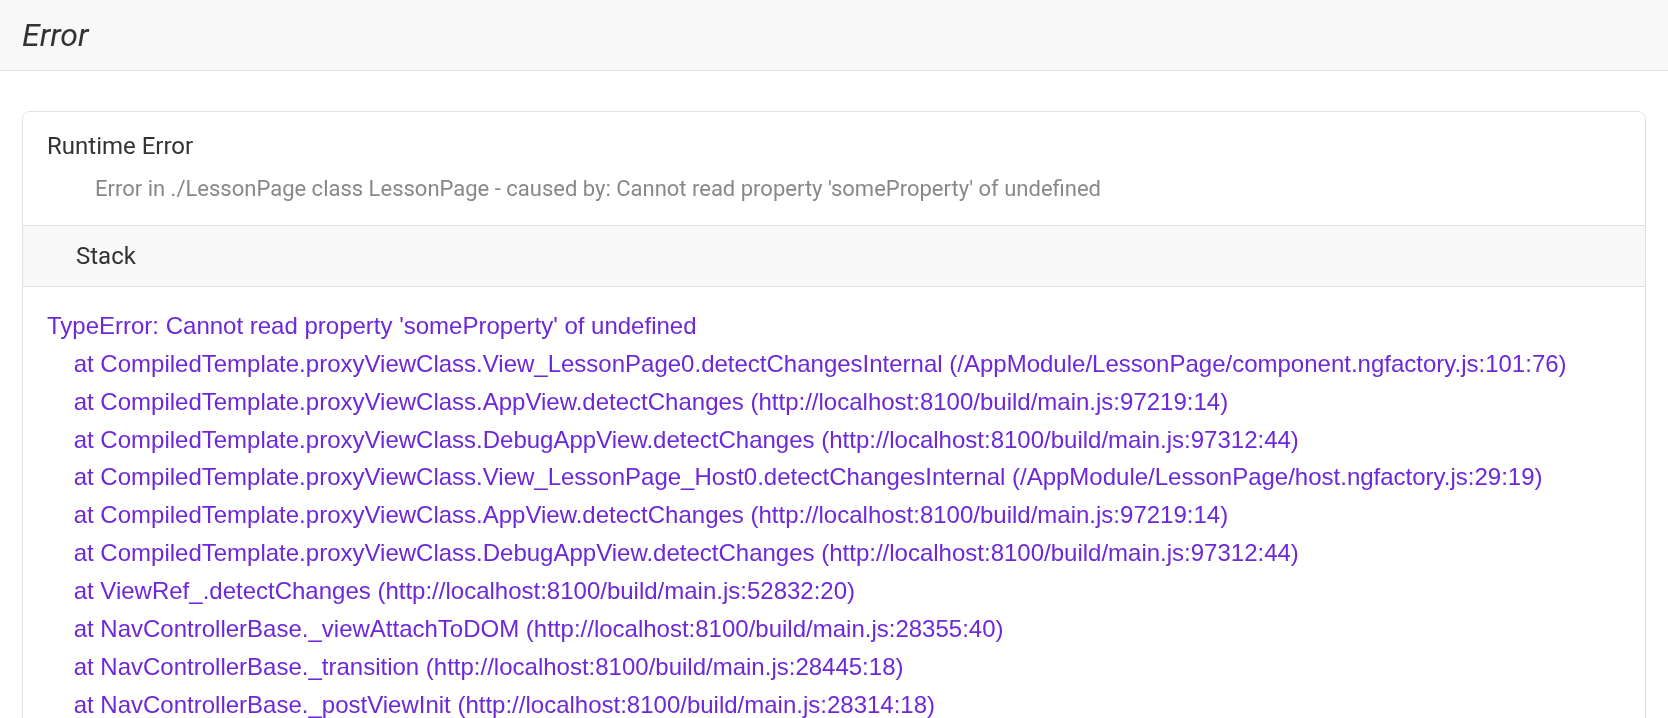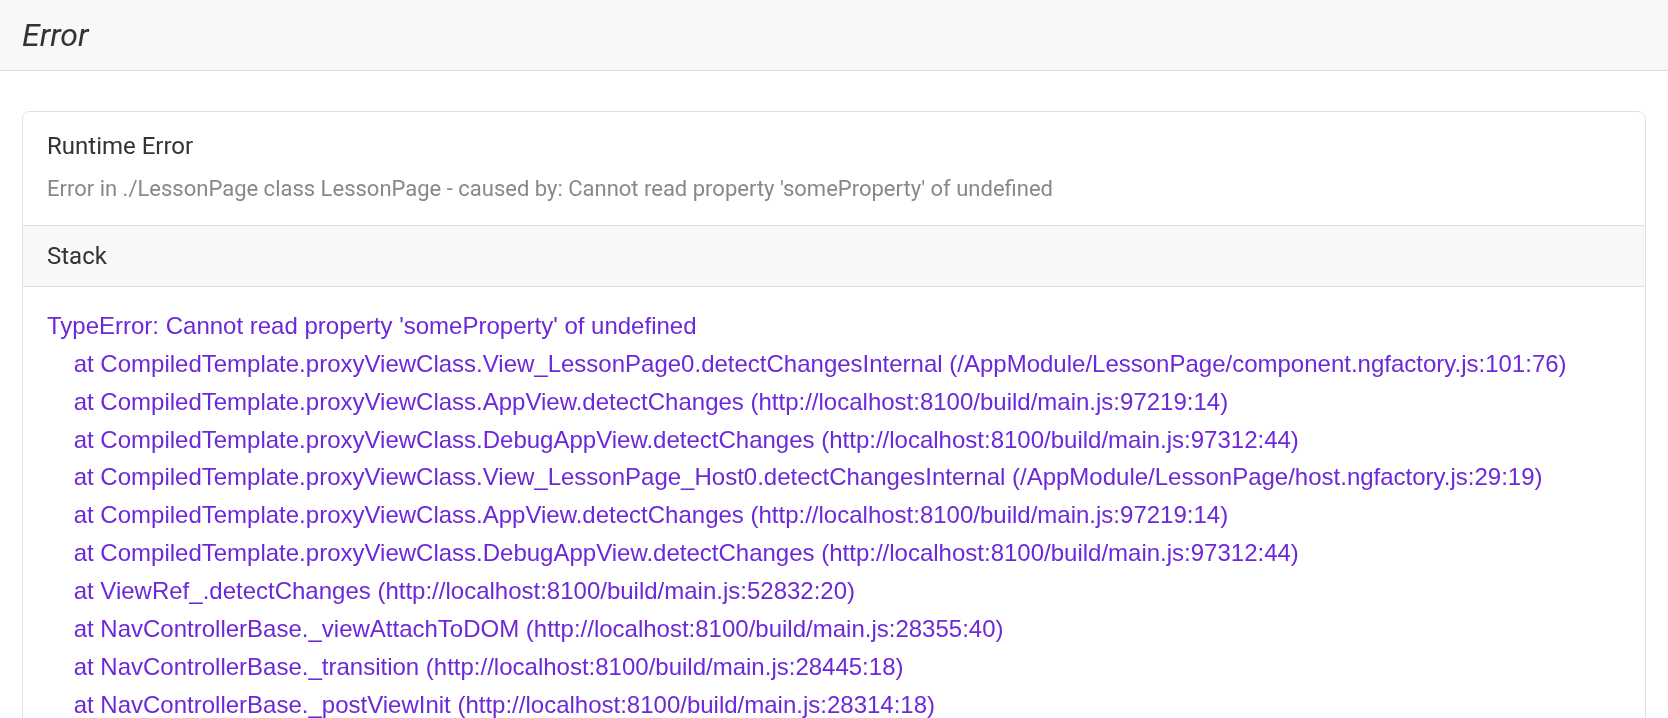--- a/index.html
+++ b/index.html
@@ -63,26 +63,28 @@
       font-weight: 400;
       color: #333;
       margin-bottom: 14px;
     }
     
     .error-message {
       font-size: 22px;
       font-weight: 400;
       color: #888;
       line-height: 1.4;
+      margin-left: 48px;
     }
     
     .stack-title {
       font-size: 24px;
       font-weight: 400;
       color: #333;
+      margin-left: 29px;
     }
     
     .stack-trace {
       font-family: Liberation Sans, sans-serif;
       font-size: 24px;
       line-height: 1.58;
       color: #6d28d9;
       white-space: pre;
       overflow-x: auto;
     }

